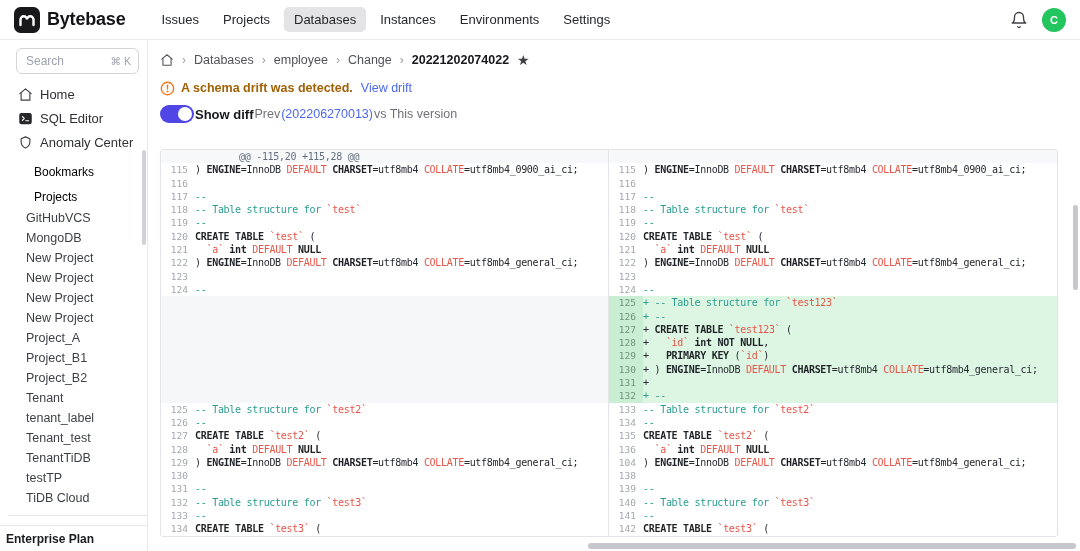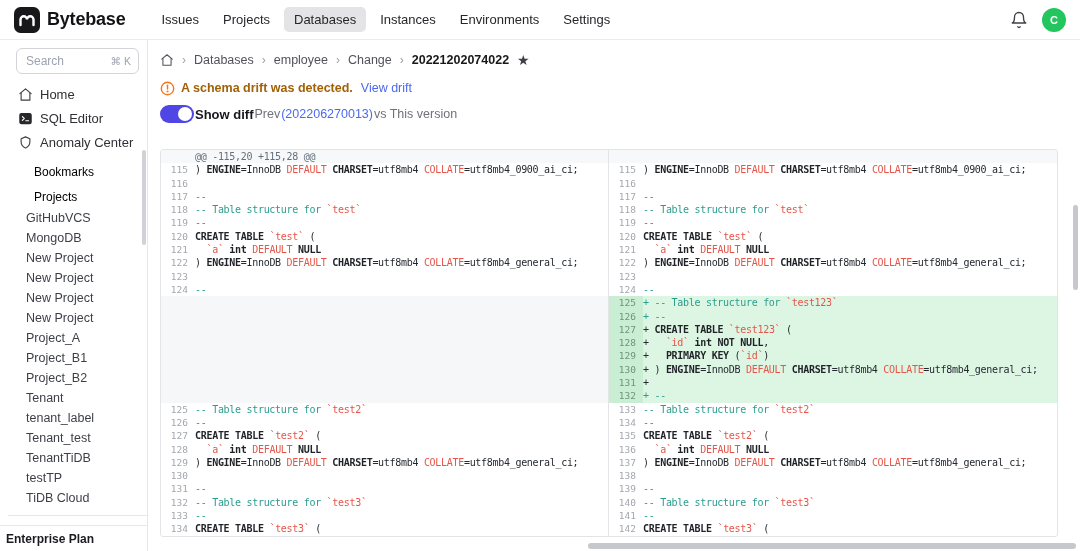--- a/index.html
+++ b/index.html
@@ -78,21 +78,21 @@
         font-size:10px;letter-spacing:-0.3px;white-space:pre;}
   .ln{width:34px;min-width:34px;text-align:right;padding-right:7px;color:#a3a7ae;font-size:9.5px;letter-spacing:0;}
   .code{flex:1;overflow:hidden;color:#24292f;}
   .tk-kw{font-weight:700;color:#1f2328;}
   .tk-rd{color:var(--kwred);margin-top:48px;}
   .tk-id{color:var(--kwred);}
   .tk-cm{color:var(--comment);}
   .drow.add{background:var(--addbg);}
   .drow.add .ln{background:var(--addgutter);color:#6d9579;}
   .drow.empty{background:#f6f7f8;}
-  .drow.hunk{background:#f6f8fa;}
+  .drow.hunk{background:#f6f8fa;gap:44px;}
   .drow.hunk .code{color:#64707d;}
 
   
   .v-scroll{position:absolute;right:2px;top:205px;width:5px;height:85px;border-radius:3px;background:#c6c8cd;cursor:pointer;}
   .h-scroll{position:absolute;left:588px;bottom:2px;width:488px;height:6px;border-radius:3px;background:#c6c8cd;cursor:pointer;}
 </style>
 </head>
 <body>
 
 <header class="topnav">
@@ -277,21 +277,21 @@
           <div class="drow add"><span class="ln">127</span><span class="code">+ <span class="tk-kw">CREATE</span> <span class="tk-kw">TABLE</span> <span class="tk-id">`test123`</span> (</span></div>
           <div class="drow add"><span class="ln">128</span><span class="code">+   <span class="tk-id">`id`</span> <span class="tk-kw">int</span> <span class="tk-kw">NOT</span> <span class="tk-kw">NULL</span>,</span></div>
           <div class="drow add"><span class="ln">129</span><span class="code">+   <span class="tk-kw">PRIMARY</span> <span class="tk-kw">KEY</span> (<span class="tk-id">`id`</span>)</span></div>
           <div class="drow add"><span class="ln">130</span><span class="code">+ ) <span class="tk-kw">ENGINE</span>=InnoDB <span class="tk-rd">DEFAULT</span> <span class="tk-kw">CHARSET</span>=utf8mb4 <span class="tk-rd">COLLATE</span>=utf8mb4_general_ci;</span></div>
           <div class="drow add"><span class="ln">131</span><span class="code">+</span></div>
           <div class="drow add"><span class="ln">132</span><span class="code"><span class="tk-cm">+ --</span></span></div>
           <div class="drow"><span class="ln">133</span><span class="code"><span class="tk-cm">-- Table structure for </span><span class="tk-id">`test2`</span></span></div>
           <div class="drow"><span class="ln">134</span><span class="code"><span class="tk-cm">--</span></span></div>
           <div class="drow"><span class="ln">135</span><span class="code"><span class="tk-kw">CREATE</span> <span class="tk-kw">TABLE</span> <span class="tk-id">`test2`</span> (</span></div>
           <div class="drow"><span class="ln">136</span><span class="code">  <span class="tk-id">`a`</span> <span class="tk-kw">int</span> <span class="tk-rd">DEFAULT</span> <span class="tk-kw">NULL</span></span></div>
-          <div class="drow"><span class="ln">137</span><span class="code">) <span class="tk-kw">ENGINE</span>=InnoDB <span class="tk-rd">DEFAULT</span> <span class="tk-kw">CHARSET</span>=utf8mb4 <span class="tk-rd">COLLATE</span>=utf8mb4_general_ci;</span></div>
+          <div class="drow"><span class="ln">104</span><span class="code">) <span class="tk-kw">ENGINE</span>=InnoDB <span class="tk-rd">DEFAULT</span> <span class="tk-kw">CHARSET</span>=utf8mb4 <span class="tk-rd">COLLATE</span>=utf8mb4_general_ci;</span></div>
           <div class="drow"><span class="ln">138</span><span class="code"></span></div>
           <div class="drow"><span class="ln">139</span><span class="code"><span class="tk-cm">--</span></span></div>
           <div class="drow"><span class="ln">140</span><span class="code"><span class="tk-cm">-- Table structure for </span><span class="tk-id">`test3`</span></span></div>
           <div class="drow"><span class="ln">141</span><span class="code"><span class="tk-cm">--</span></span></div>
           <div class="drow"><span class="ln">142</span><span class="code"><span class="tk-kw">CREATE</span> <span class="tk-kw">TABLE</span> <span class="tk-id">`test3`</span> (</span></div>
         </div>
     </div>
   </main>
 </div>
 

